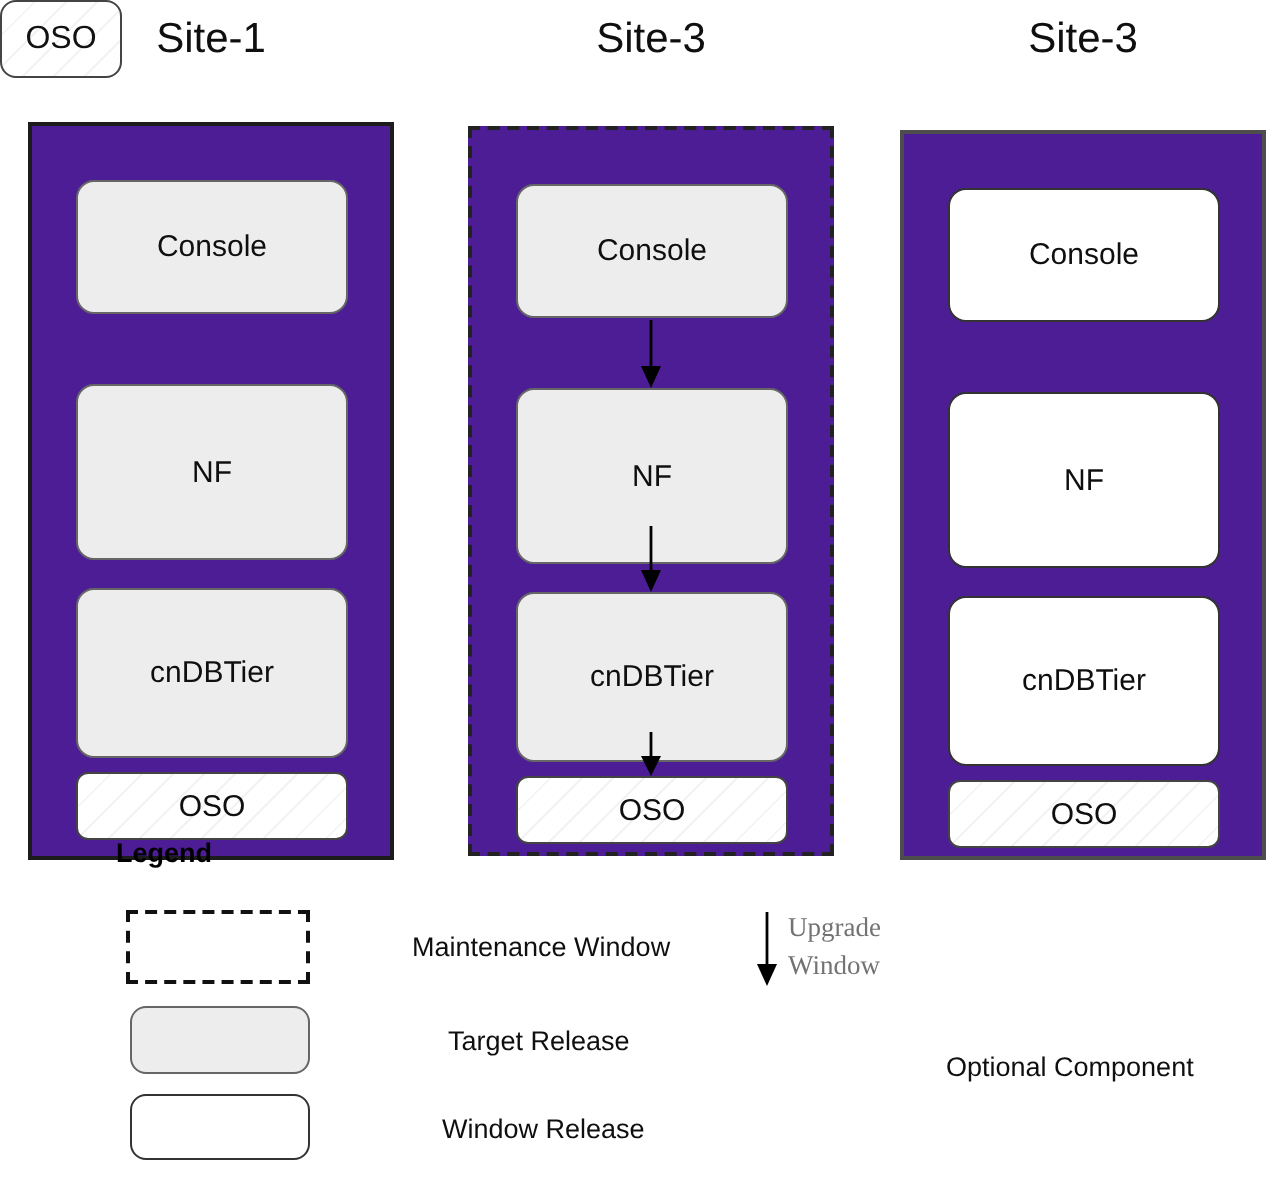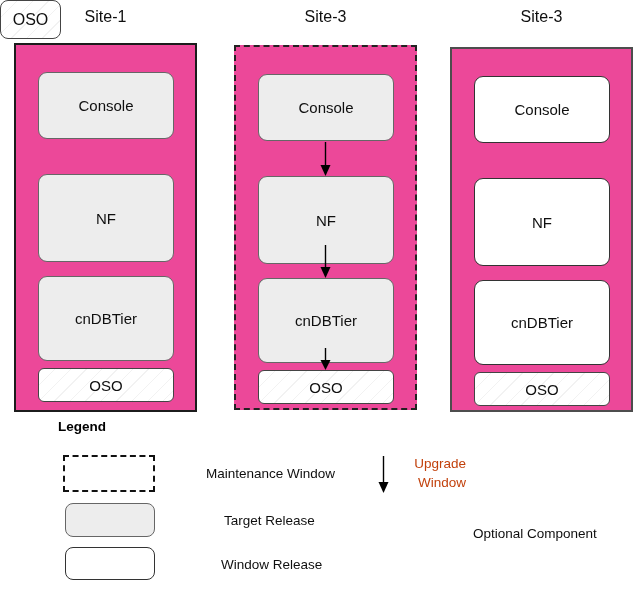--- a/index.html
+++ b/index.html
@@ -4,24 +4,24 @@
 <style>
   html,body{margin:0;padding:0;background:#ffffff;}
   .canvas{
     position:relative;width:640px;height:594px;background:#ffffff;
     font-family:"Liberation Sans","DejaVu Sans",sans-serif;color:#111;
     overflow:hidden;
   }
   
   .site-title{
     position:absolute;top:8px;height:22px;width:183px;
-    text-align:center;font-size:16px;color:#0f0f0f;
+    text-align:center;font-size:21px;color:#0f0f0f;
   }
   .site-box{
-    position:absolute;width:183px;box-sizing:border-box;background:#ec4899;
+    position:absolute;width:183px;box-sizing:border-box;background:#4c1d95;margin-top:18px;
   }
   .sb-solid-dark{border:2px solid #1c1c1c;}
   .sb-solid-gray{border:2px solid #4d4d4d;}
   .sb-dashed{border:2px dashed #222222;}
   .node{
     position:absolute;left:22px;width:136px;box-sizing:border-box;
     border-radius:9px;display:flex;align-items:center;justify-content:center;
     font-size:15px;color:#0f0f0f;background:#ffffff;
   }
   .node-target{background:#ededed;border:1.5px solid #666666;}
@@ -50,21 +50,21 @@
     background:repeating-linear-gradient(135deg, rgba(0,0,0,0.05) 0 1px, transparent 1px 11px),#ffffff;
   }
   .lg-label{position:absolute;font-size:13.5px;color:#0f0f0f;white-space:nowrap;margin-left:36px;}
   .ll-mw{left:170px;top:466px;}
   .ll-tr{left:188px;top:513px;}
   .ll-sr{left:185px;top:557px;}
   .ll-oc{left:437px;top:526px;}
   .lg-arrow{position:absolute;left:377px;top:456px;width:13px;height:37px;}
   .lg-upgrade{
     position:absolute;left:394px;top:454px;width:72px;
-    font-size:13.5px;color:#c2410c;text-align:right;line-height:19px;
+    font-size:13.5px;color:#737373;text-align:left;line-height:19px;font-family:Liberation Serif, serif;
   }
 </style>
 </head>
 <body>
 
 <div class="canvas">
 
   <div class="site-title" style="left:14px;">Site-1</div>
   <div class="site-title" style="left:234px;">Site-3</div>
   <div class="site-title" style="left:450px;">Site-3</div>

